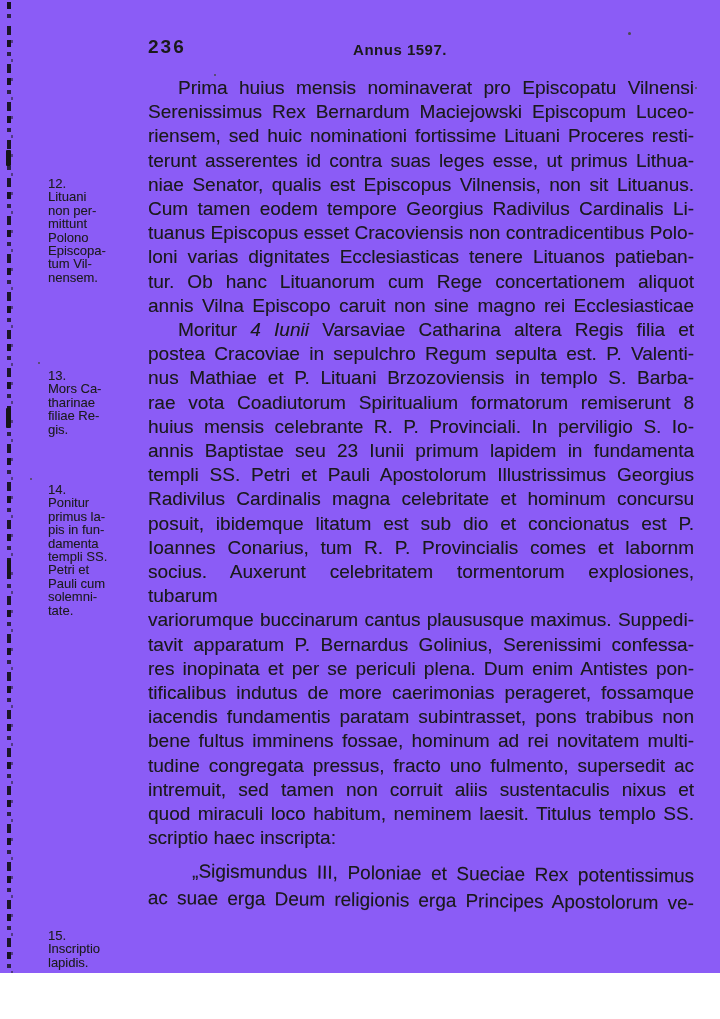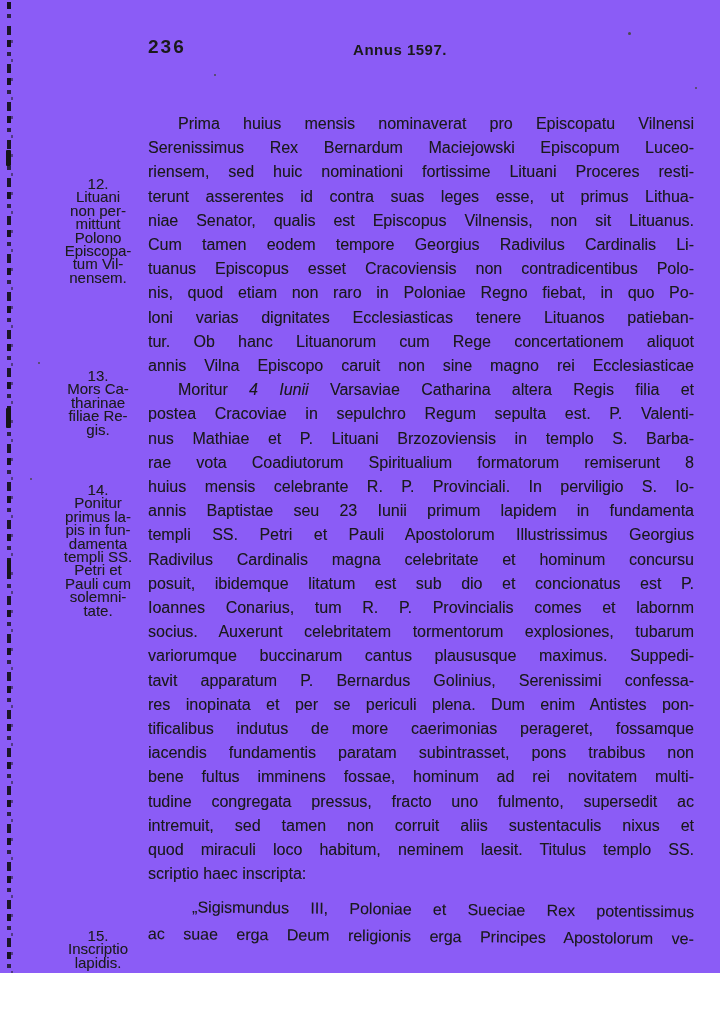--- a/index.html
+++ b/index.html
@@ -32,34 +32,33 @@
     position:absolute;left:148px;top:36px;
     font-size:19px;font-weight:bold;letter-spacing:2px;
   }
   .running-head{
     position:absolute;left:150px;top:41px;width:500px;text-align:center;
     font-size:15px;font-weight:bold;letter-spacing:.5px;
   }
 
   .body-text{
     position:absolute;left:148px;top:76px;width:546px;
-    font-size:16px;line-height:24.2px;
+    font-size:19px;line-height:24.2px;
     text-shadow:.2px .2px 0 rgba(0,0,0,.3);
-    margin-top:36px;
   }
   .line{text-align:justify;text-align-last:justify;}
   .line.endpara{text-align-last:left;}
   .indent{text-indent:30px;}
   .indent2{text-indent:44px;}
   .ital{font-style:italic;}
   .p3{margin-top:6px;line-height:27px;transform:rotate(.55deg);transform-origin:0 50%;}
 
   .margin-note{
-    position:absolute;left:48px;width:100px;text-align:center;
-    font-size:15px;line-height:13.4px;color:#1c1c1c;
+    position:absolute;left:48px;width:100px;
+    font-size:13px;line-height:13.4px;color:#1c1c1c;
     text-shadow:.2px .2px 0 rgba(0,0,0,.25);
   }
   .mn12{top:177px;} .mn13{top:369px;} .mn14{top:483px;} .mn15{top:929px;}
 </style>
 </head>
 <body>
 
 <div class="page">
 
   <div class="edge-marks"></div>
@@ -113,21 +112,20 @@
   </div>
 
   <div class="body-text">
     <div class="line indent">Prima huius mensis nominaverat pro Episcopatu Vilnensi</div>
     <div class="line">Serenissimus Rex Bernardum Maciejowski Episcopum Luceo-</div>
     <div class="line">riensem, sed huic nominationi fortissime Lituani Proceres resti-</div>
     <div class="line">terunt asserentes id contra suas leges esse, ut primus Lithua-</div>
     <div class="line">niae Senator, qualis est Episcopus Vilnensis, non sit Lituanus.</div>
     <div class="line">Cum tamen eodem tempore Georgius Radivilus Cardinalis Li-</div>
     <div class="line">tuanus Episcopus esset Cracoviensis non contradicentibus Polo-</div>
-    <div class="line">nis, quod etiam non raro in Poloniae Regno fiebat, in quo Po-</div>
     <div class="line">loni varias dignitates Ecclesiasticas tenere Lituanos patieban-</div>
     <div class="line">tur. Ob hanc Lituanorum cum Rege concertationem aliquot</div>
     <div class="line">annis Vilna Episcopo caruit non sine magno rei Ecclesiasticae</div>
 
     <div class="line indent"><span>Moritur</span> <span class="ital">4 Iunii</span> <span>Varsaviae Catharina altera Regis filia et</span></div>
     <div class="line">postea Cracoviae in sepulchro Regum sepulta est. P. Valenti-</div>
     <div class="line">nus Mathiae et P. Lituani Brzozoviensis in templo S. Barba-</div>
     <div class="line">rae vota Coadiutorum Spiritualium formatorum remiserunt 8</div>
     <div class="line">huius mensis celebrante R. P. Provinciali. In perviligio S. Io-</div>
     <div class="line">annis Baptistae seu 23 Iunii primum lapidem in fundamenta</div>

